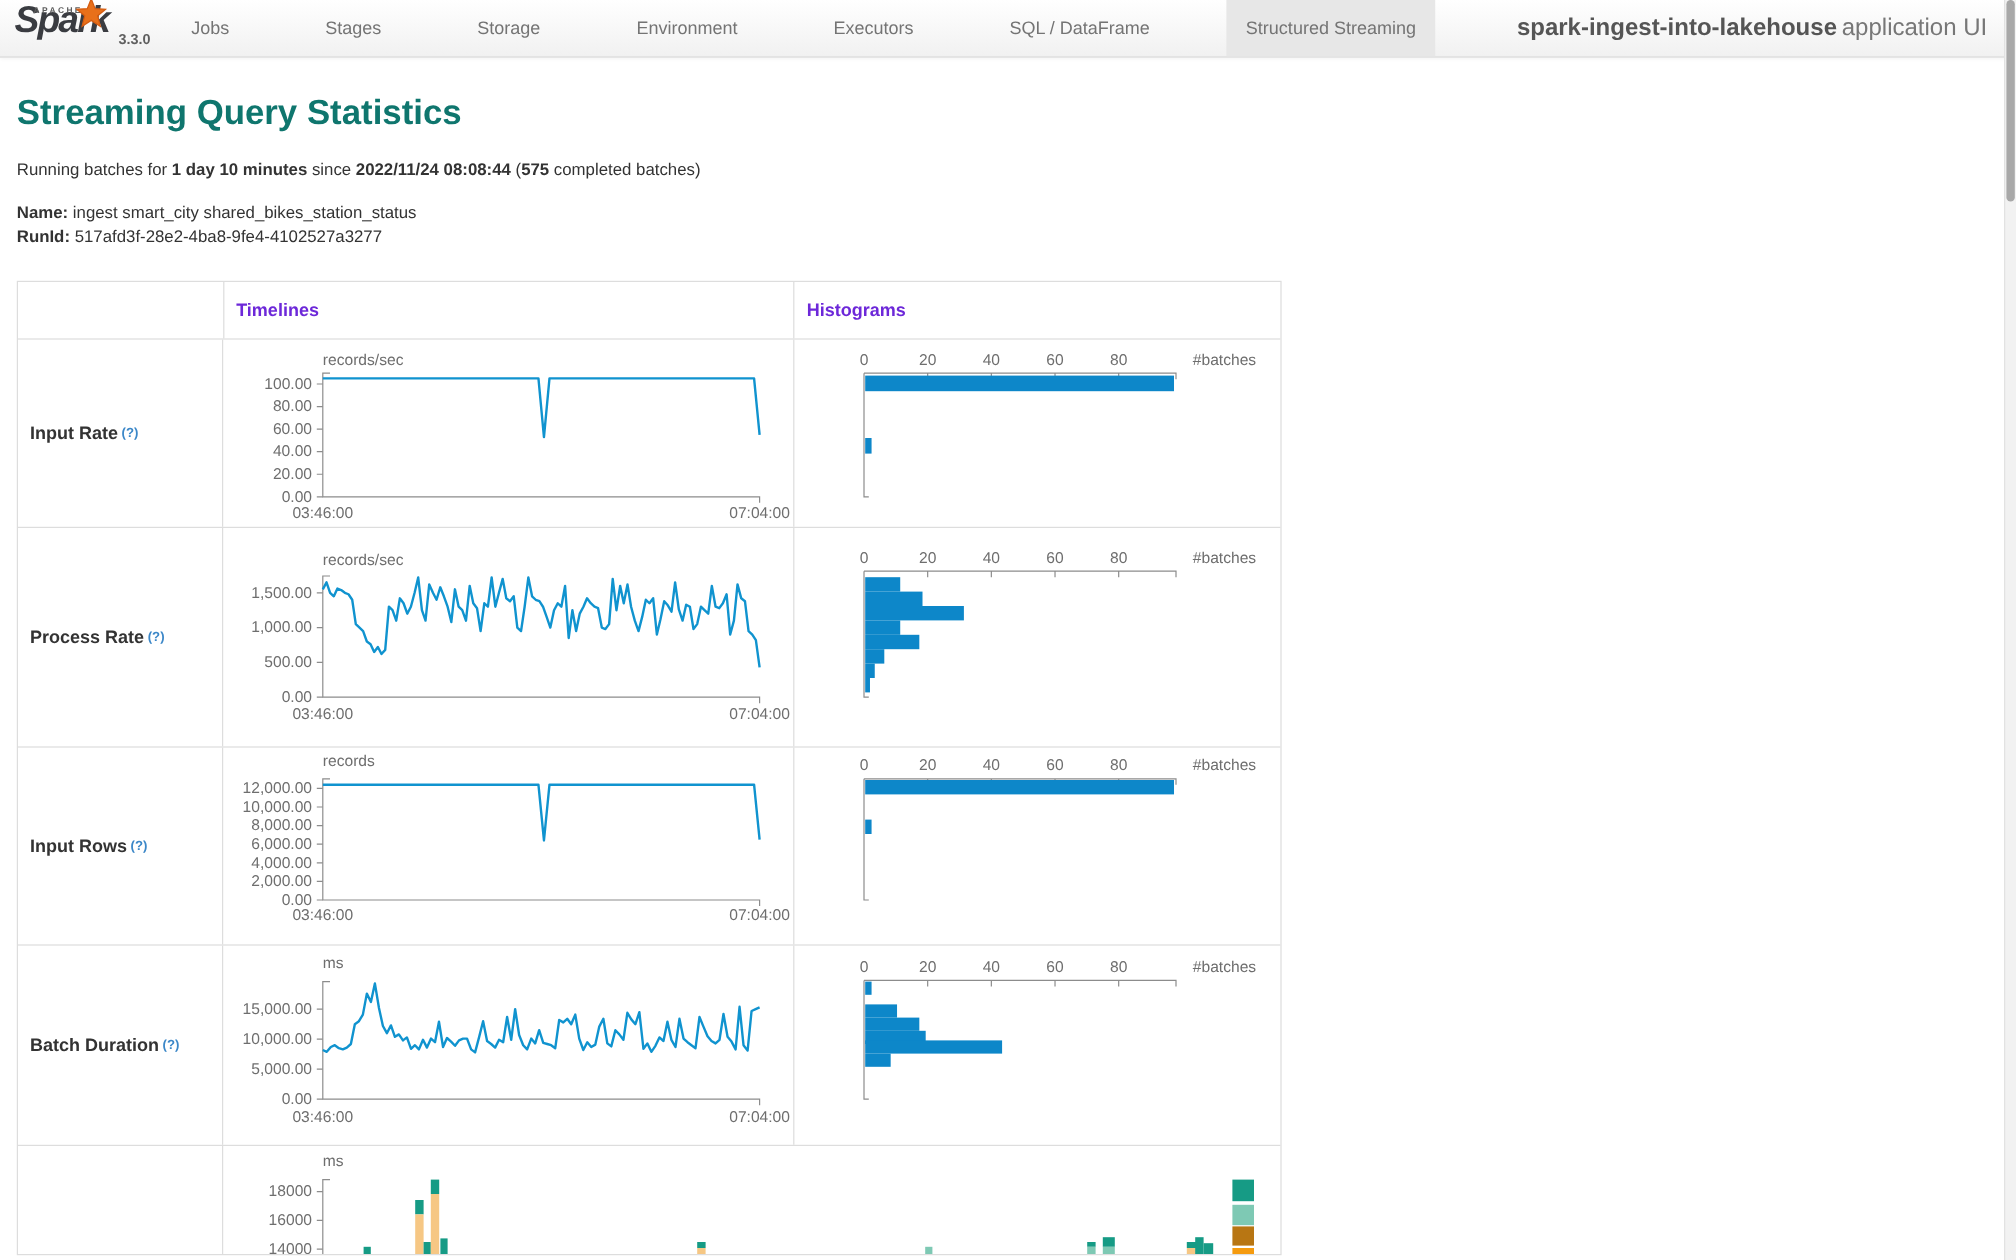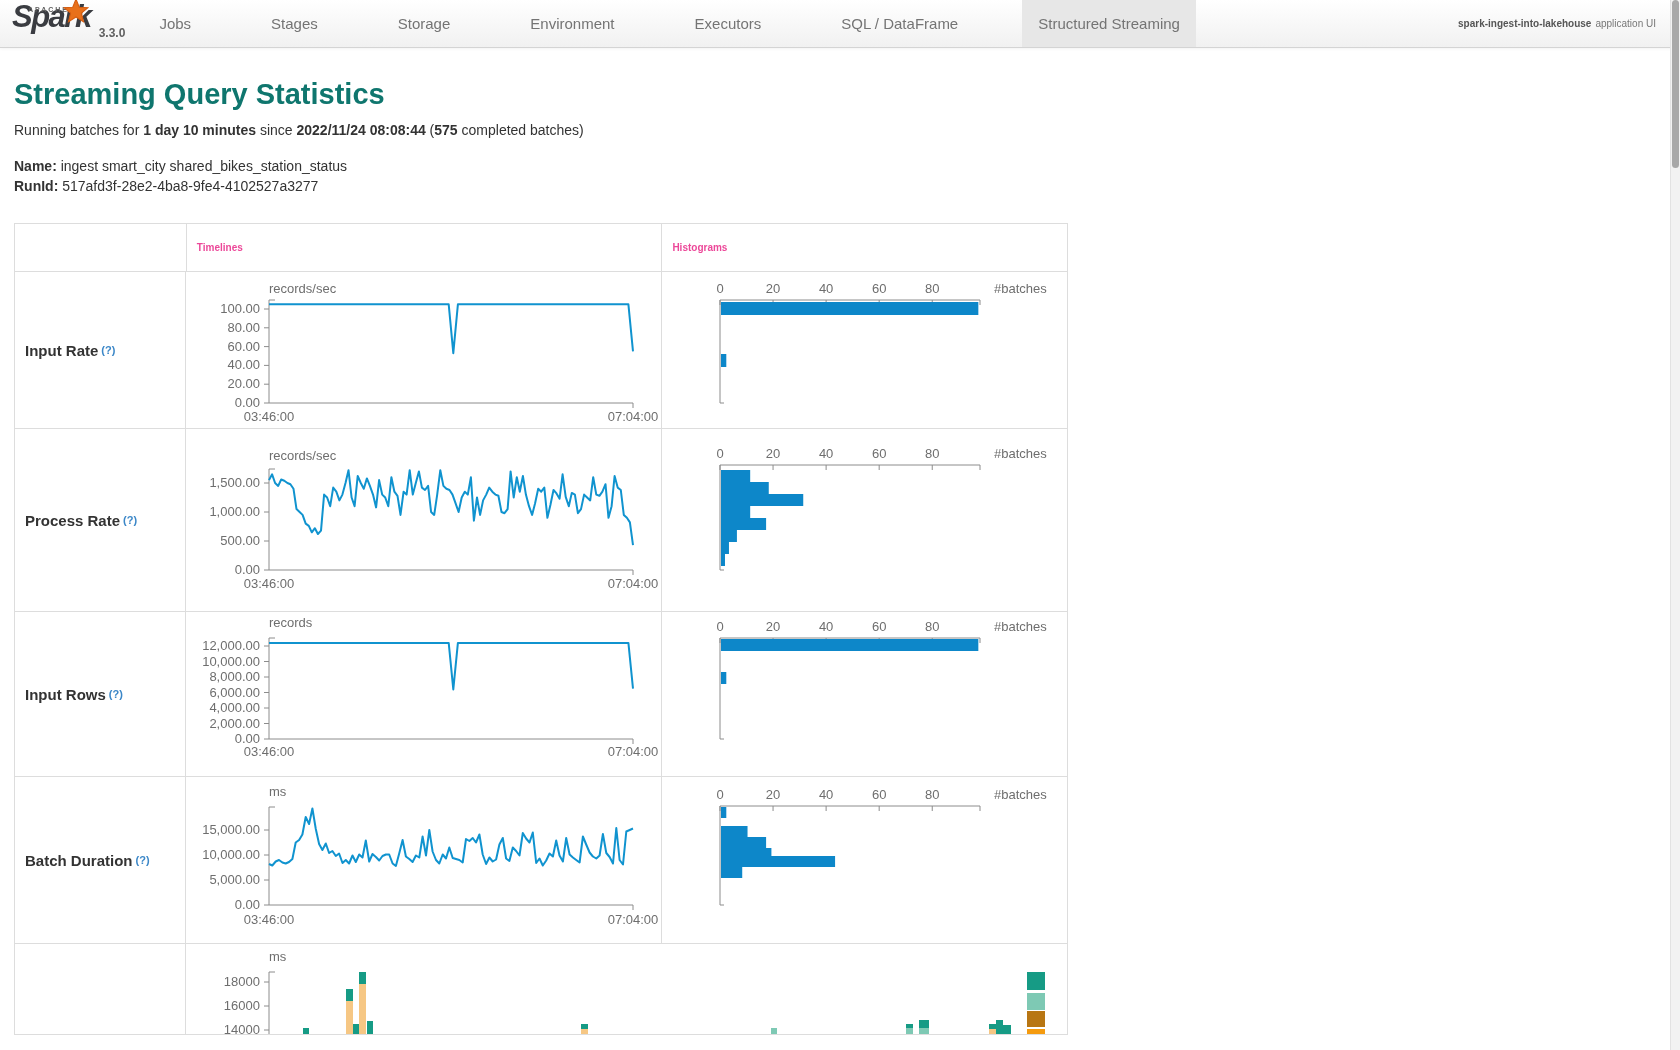--- a/index.html
+++ b/index.html
@@ -9,37 +9,37 @@
   .navbar{height:47px;background:linear-gradient(#ffffff,#f1f1f1);border-bottom:1px solid #d4d4d4;
           display:flex;align-items:stretch;box-shadow:0 1px 3px rgba(0,0,0,.05);position:relative;z-index:2;}
   .logo{display:flex;align-items:flex-start;padding:3px 2px 5px 12px;position:relative;}
   .logo .brand{font-size:31px;font-weight:bold;font-style:italic;color:#3a3c41;letter-spacing:-1.5px;line-height:28px;}
   .logo .apache{position:absolute;top:6px;left:28px;font-size:7px;letter-spacing:2px;color:#5c5c5c;font-weight:bold;}
   .logo .star{position:absolute;top:-2px;left:63px;width:26px;height:26px;}
   .version{font-size:12px;font-weight:bold;color:#5f5f5f;align-self:flex-end;padding:0 0 7px 6px;}
   ul.tabs{list-style:none;display:flex;margin:0 0 0 18px;padding:0;gap:48px;}
   ul.tabs li{display:flex;align-items:center;padding:0 16px;font-size:15px;color:#747474;cursor:pointer;white-space:nowrap;}
   ul.tabs li.active{background:#e7e7e7;}
-  .appname{margin-left:auto;display:flex;align-items:center;padding-right:24px;font-size:10px;color:#777;}
+  .appname{margin-left:auto;display:flex;align-items:center;padding-right:24px;font-size:20px;color:#777;}
   .appname b{color:#555;margin-right:4px;}
 
   
   .content{padding-left:14px;}
   h2.title{font-size:29px;line-height:33px;margin:30px 0 0;font-weight:bold;color:#0f766e;}
-  .running{margin:11px 0 0;font-size:14px;}
+  .running{margin:22px 0 0;font-size:14px;}
   .meta{margin:19px 0 0;font-size:14px;line-height:19.5px;}
 
   
   .stats-table{margin-top:27px;width:1054px;border:1px solid #ddd;box-sizing:border-box;}
   .thead{display:flex;height:47px;border-bottom:0;}
   .c1{width:172px;border-right:1px solid #ddd;box-sizing:border-box;}
   .c2{width:476px;border-right:1px solid #ddd;box-sizing:border-box;}
   .c3{width:405px;box-sizing:border-box;}
   .c25{width:881px;box-sizing:border-box;}
-  .thead .c2,.thead .c3{display:flex;align-items:center;padding-left:10px;font-weight:bold;font-size:10px;color:#ec4899;}
+  .thead .c2,.thead .c3{display:flex;align-items:center;padding-left:10px;font-weight:bold;font-size:15px;color:#6d28d9;}
   .trow{display:flex;border-top:1px solid #ddd;}
   .label-cell{display:flex;align-items:center;padding-left:10px;font-weight:bold;font-size:15px;color:#333;}
   sup.help{color:#3b87c8;font-size:11px;font-weight:bold;margin-left:3px;cursor:pointer;line-height:1;}
   svg{display:block;}
   svg text{font-family:"Liberation Sans","DejaVu Sans",sans-serif;}
 
   
   .scrollbar{position:absolute;top:0;right:0;width:9px;height:1050px;background:#f2f2f2;border-left:1px solid #e2e2e2;z-index:5;}
   .scrollbar .thumb{position:absolute;top:0;left:1px;width:7px;height:168px;background:#a8a8a8;border-radius:4px;}
 </style>

